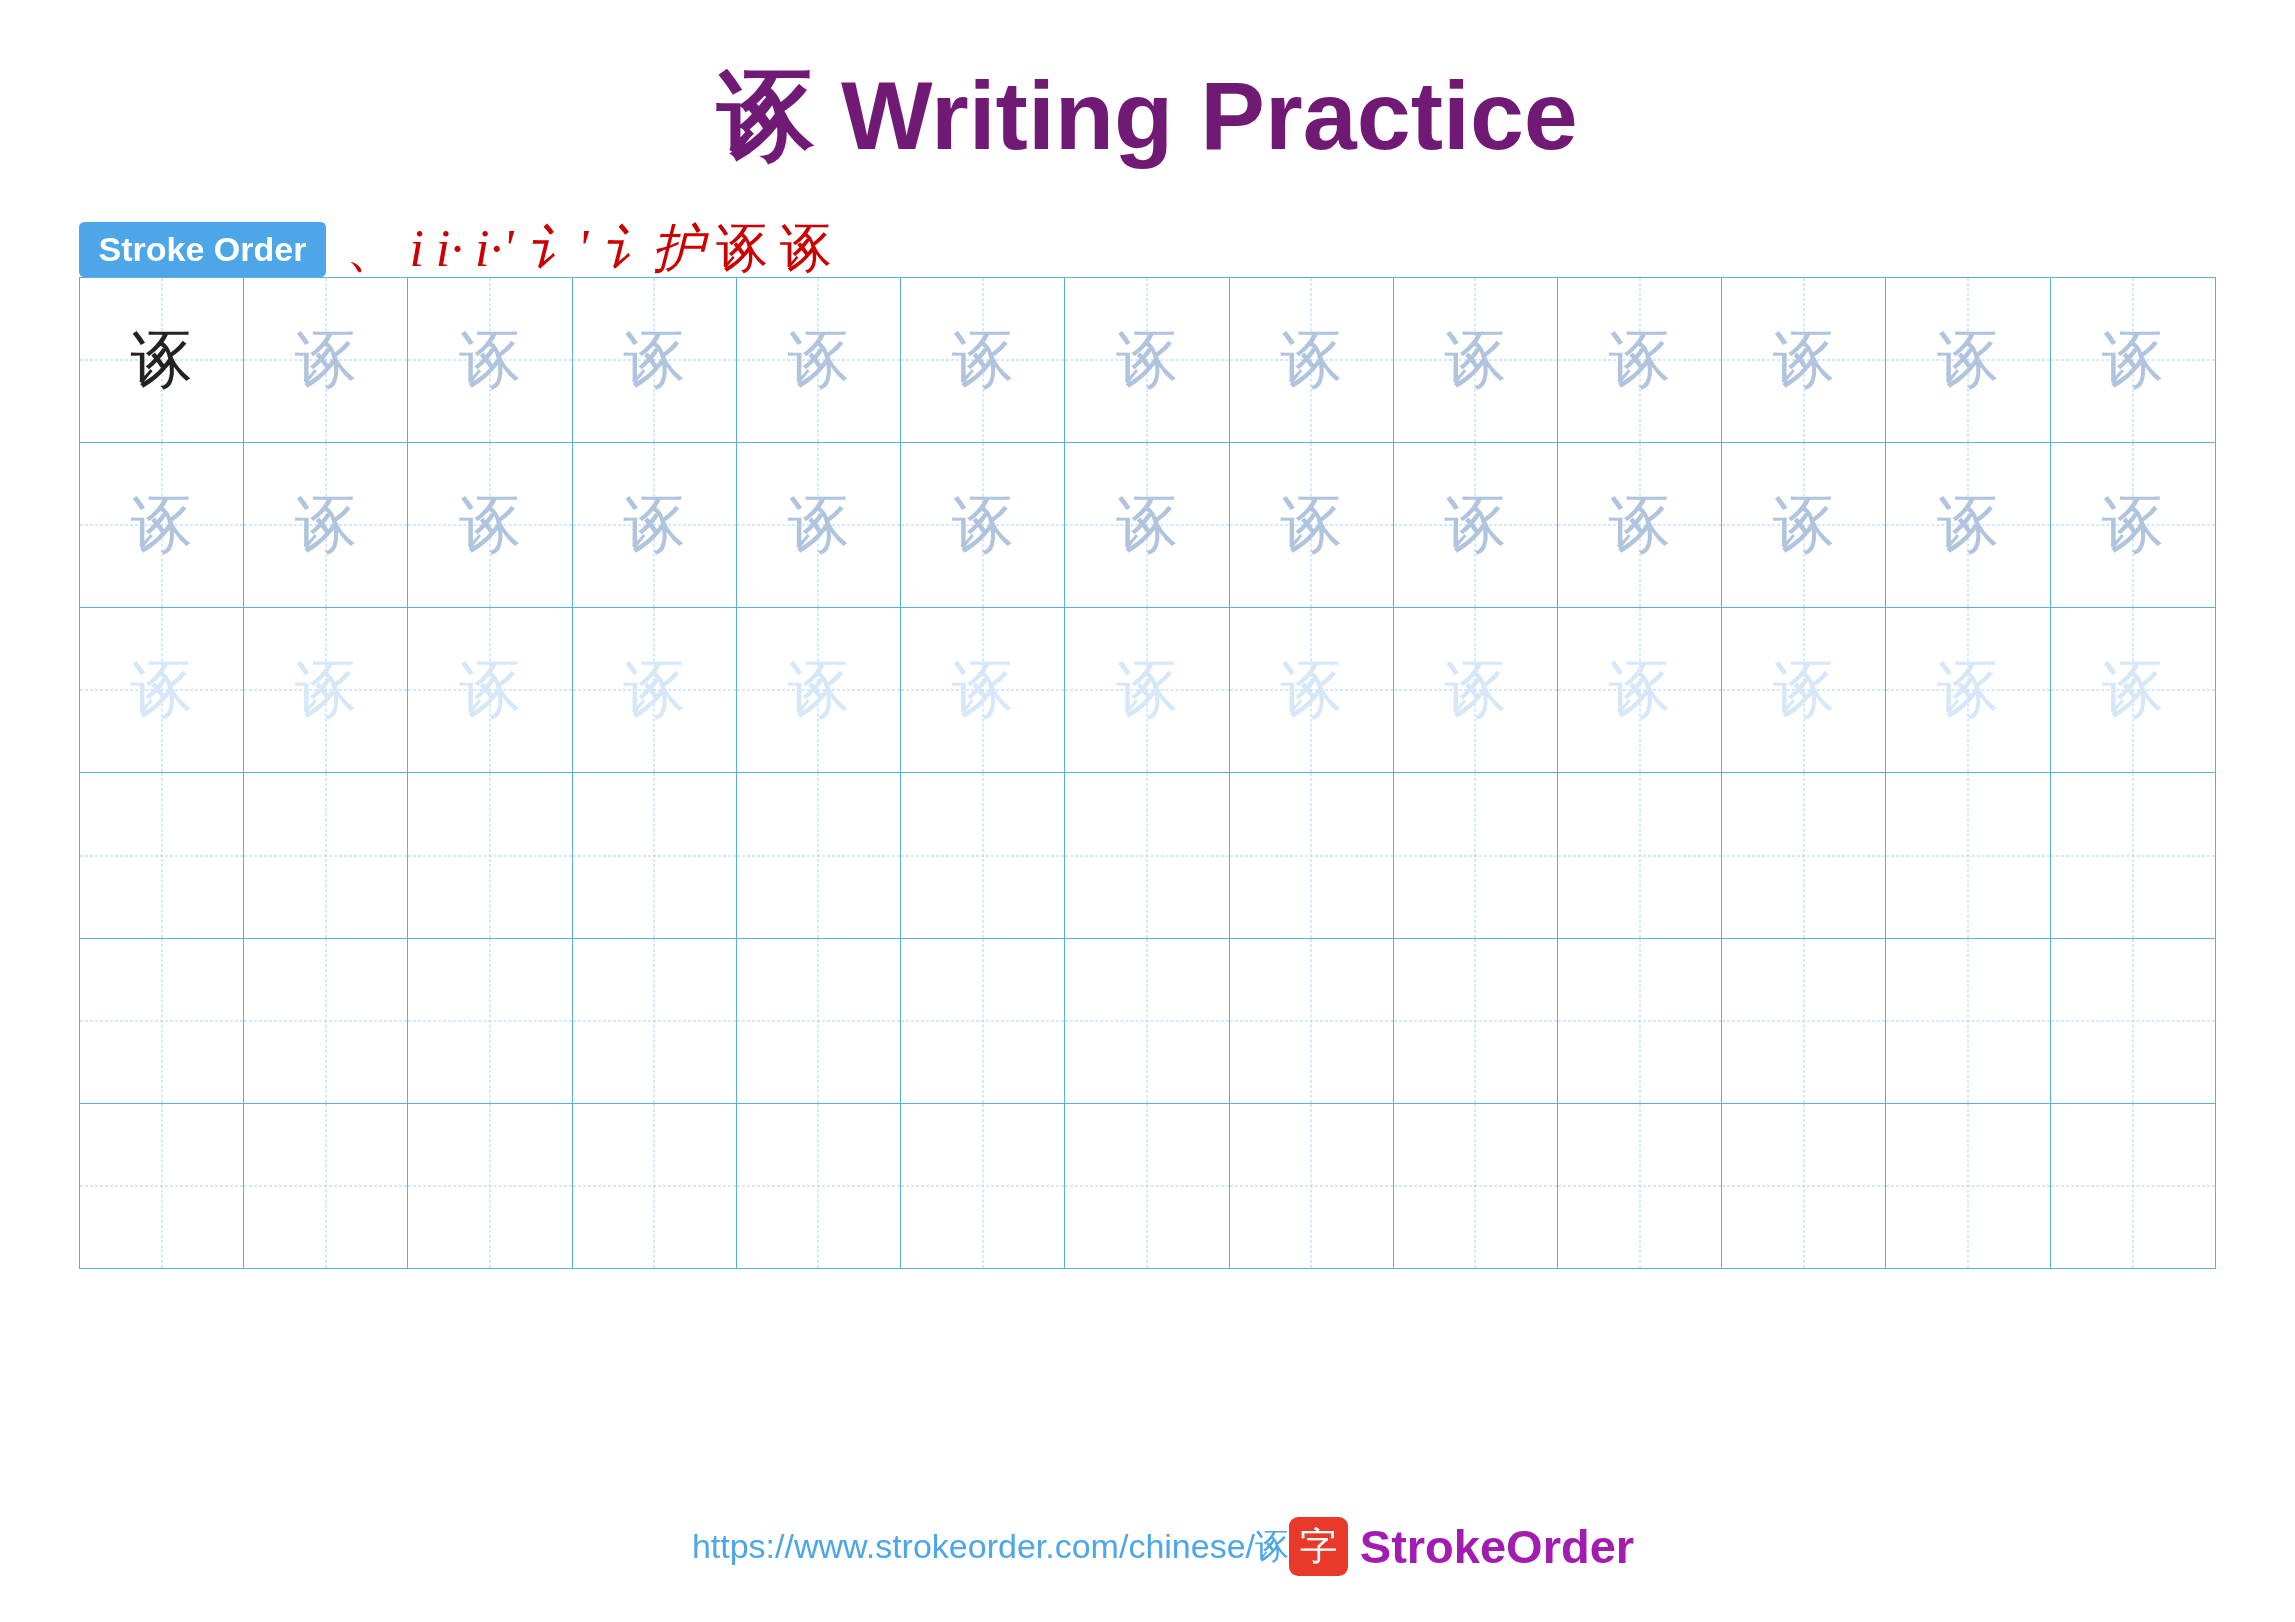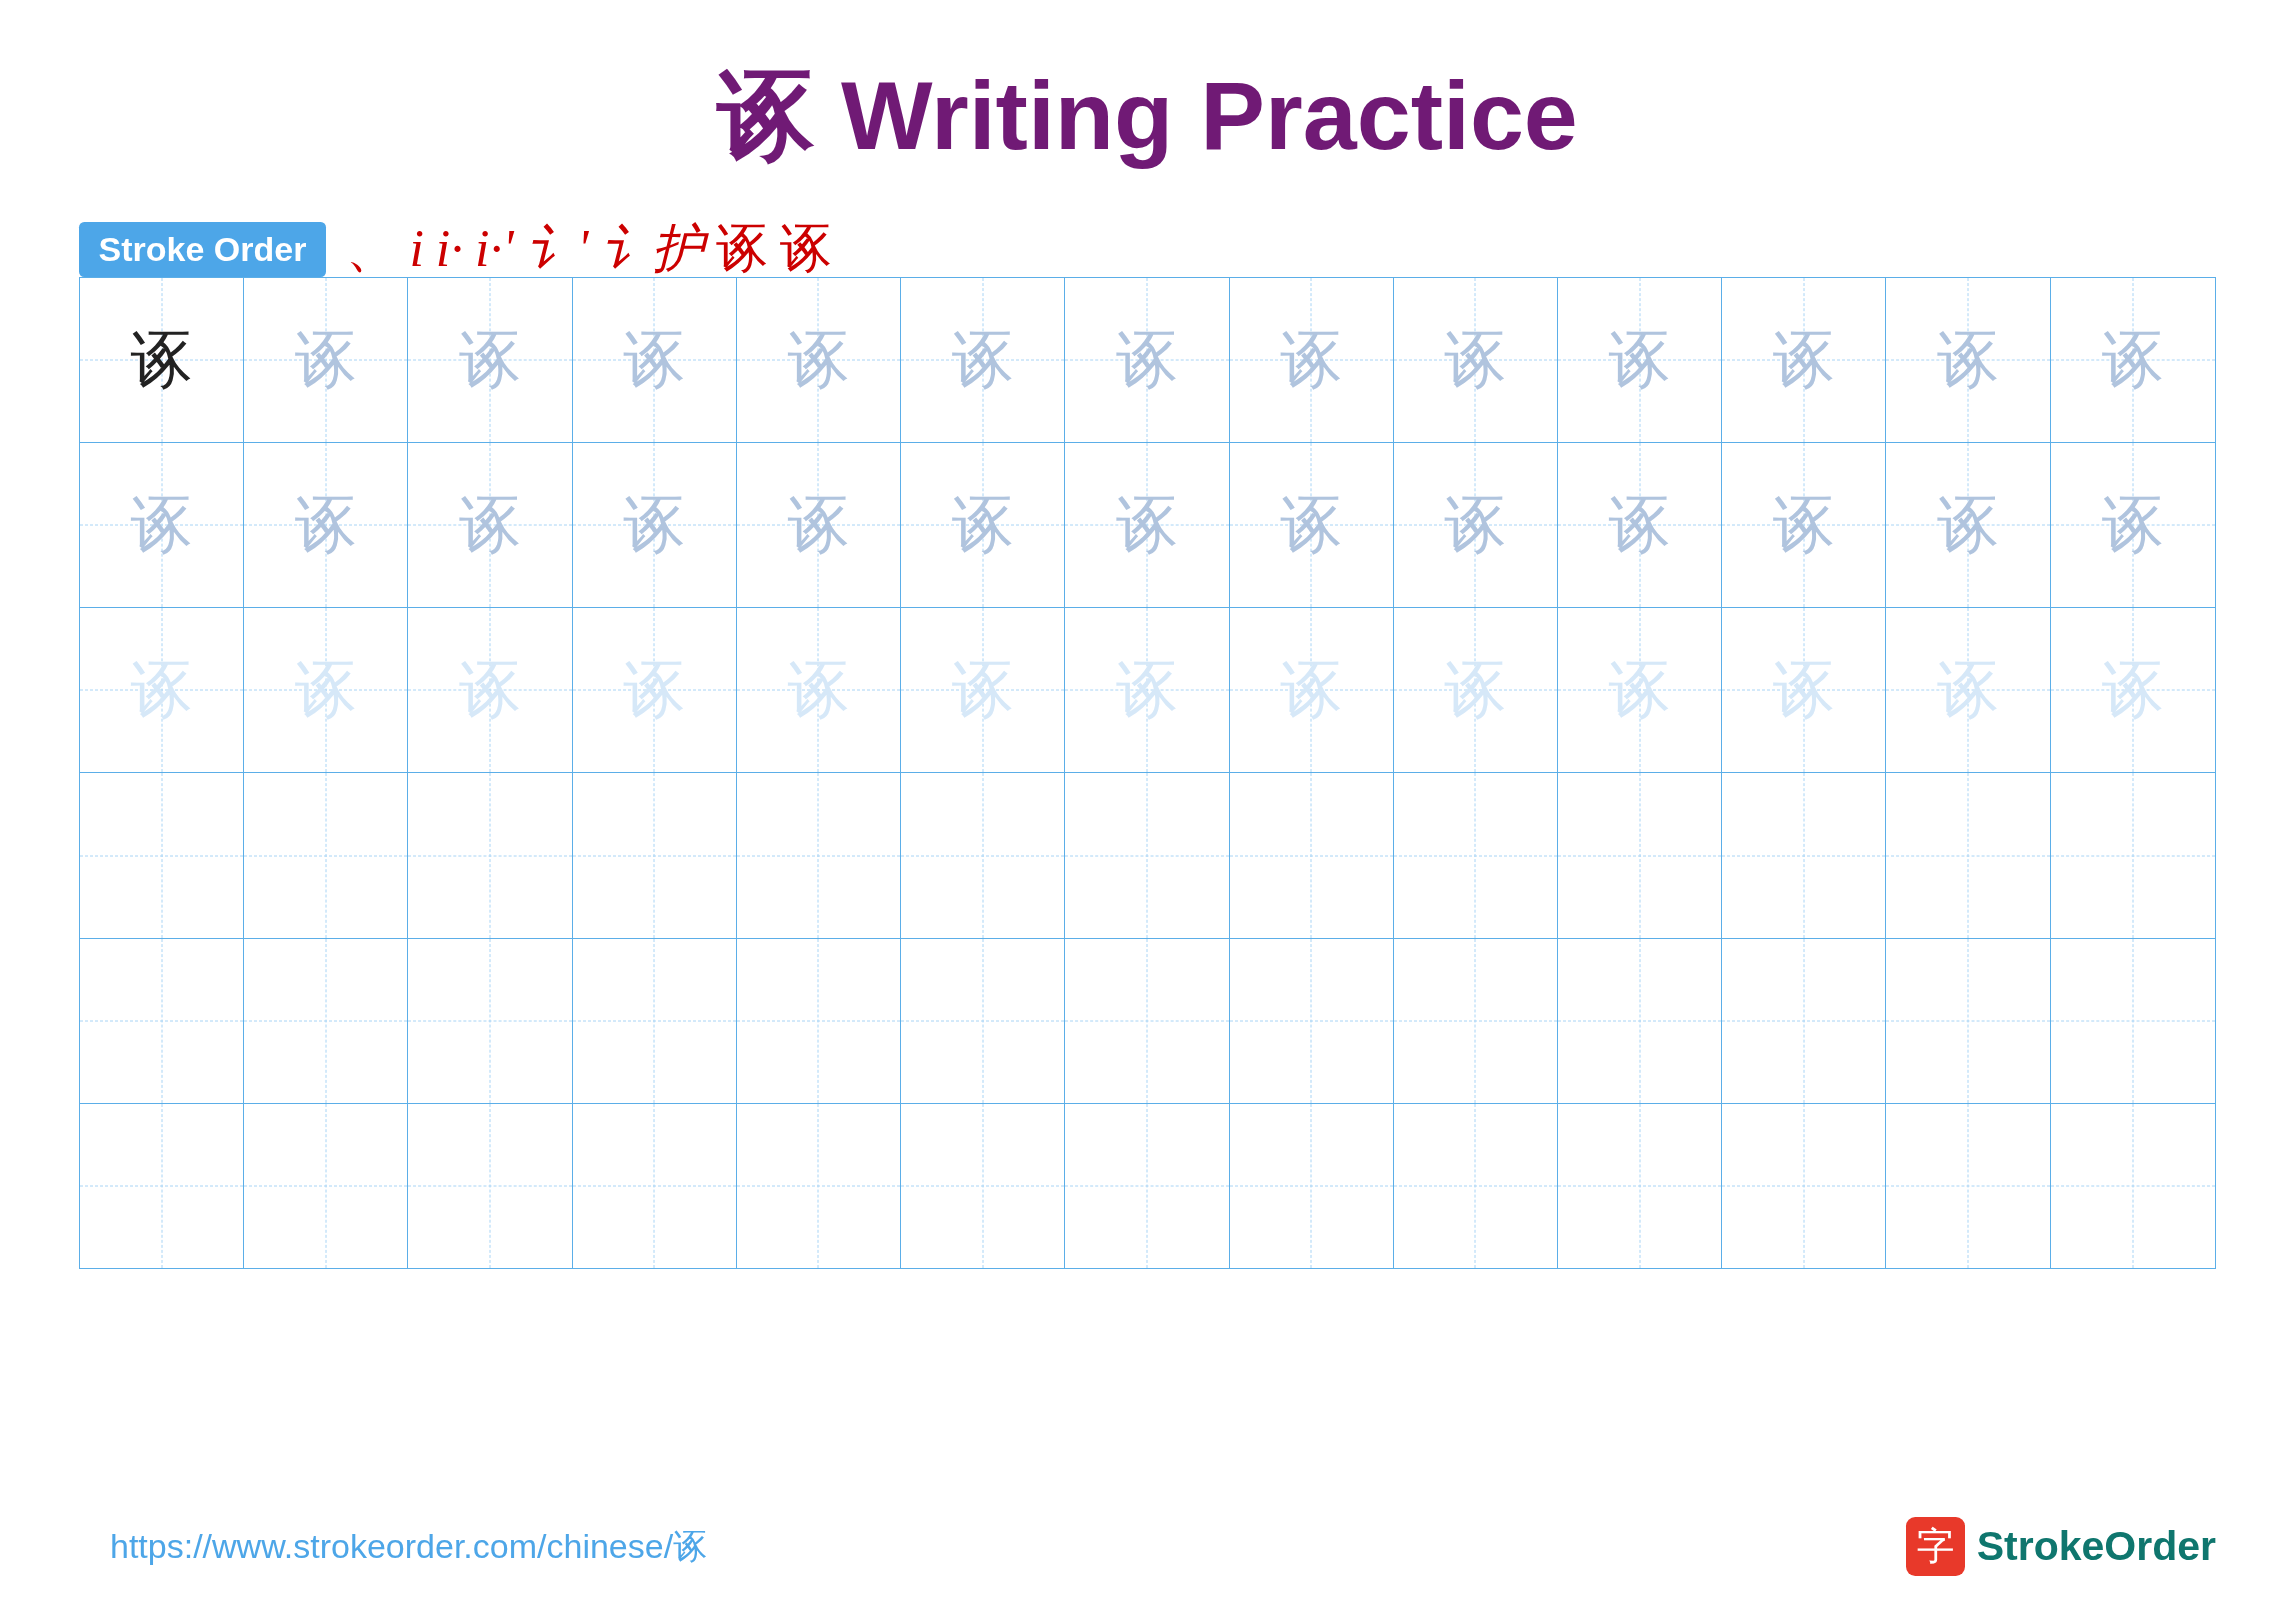--- a/index.html
+++ b/index.html
@@ -135,21 +135,21 @@
     }
 
     
     .footer {
       position: absolute;
       bottom: 46px;
       left: 79px;
       right: 79px;
       display: flex;
       align-items: center;
-      justify-content: space-between;
+      justify-content: center;
       margin-left: 31px;
     }
 
     .footer-url {
       color: #4da6e8;
       font-size: 34px;
       text-decoration: none;
       font-family: Arial, sans-serif;
     }
 
@@ -166,23 +166,23 @@
       border-radius: 9.2px;
       display: flex;
       align-items: center;
       justify-content: center;
       color: white;
       font-size: 38px;
       font-family: 'KaiTi', serif;
     }
 
     .logo-text {
-      font-size: 41px;
+      font-size: 47px;
       font-weight: bold;
-      color: #0f766e;
+      color: #a21caf;
       font-family: Arial, sans-serif;
     }
   </style>
 </head>
 <body>
 
 <div class="page-container">
 
   
   <div class="title">诼 Writing Practice</div>

